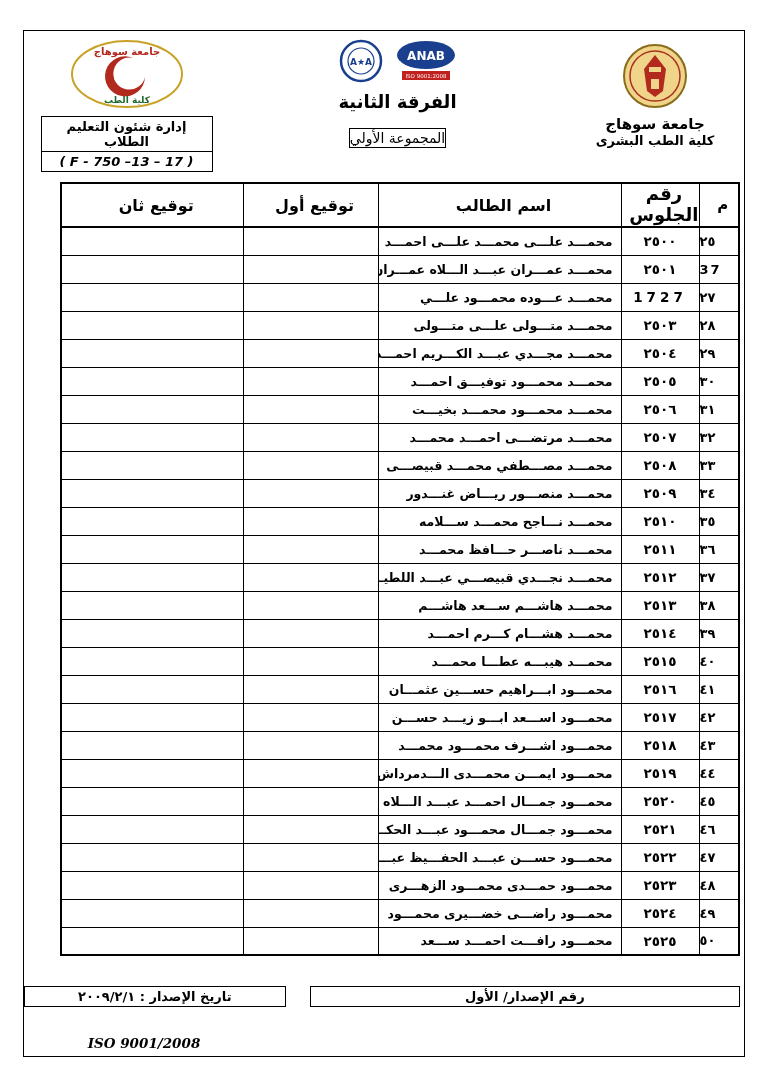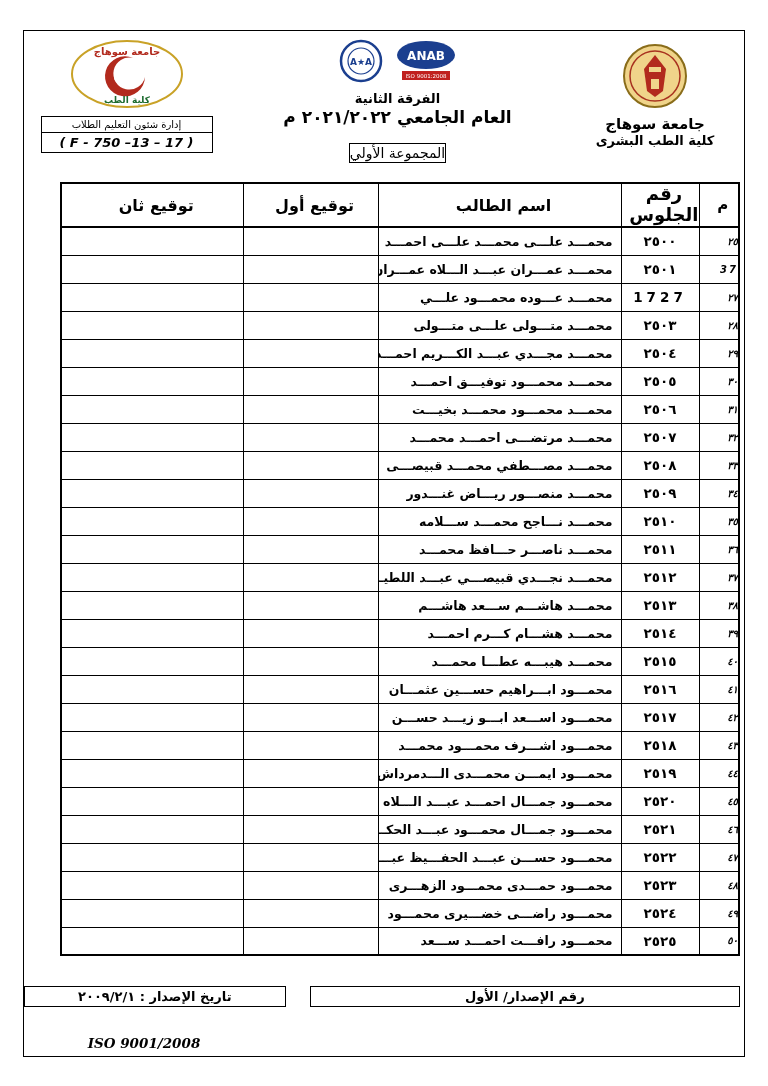--- a/index.html
+++ b/index.html
@@ -9,40 +9,40 @@
     border:1px solid #000; }
 
   
   header { display:flex; height:148px; padding-top:8px; }
   .hdr-right { width:178px; text-align:center; padding-top:4px; }
   .hdr-center { flex:1; text-align:center; }
   .hdr-left { width:205px; text-align:center; }
   .uni-name { font-size:15px; font-weight:bold; margin-top:2px; }
   .fac-name { font-size:13px; font-weight:bold; }
   .logo-row { display:flex; justify-content:center; align-items:center; gap:12px; height:48px; }
-  .grade { font-size:13px; font-weight:bold; margin-top:4px; }
+  .grade { font-size:18px; font-weight:bold; margin-top:4px; }
   .year  { font-size:17px; font-weight:bold; margin-top:1px; }
   .group-box { display:inline-block; border:1px solid #000; padding:1px 0;
     font-size:14px; font-weight:normal; margin-top:16px; }
   .admin-box { width:172px; margin:3px auto 0; border:1px solid #000; }
-  .admin-line { font-size:10px; font-weight:normal; padding:2px 1px; border-bottom:1px solid #000; }
+  .admin-line { font-size:13px; font-weight:bold; padding:2px 1px; border-bottom:1px solid #000; }
   .form-code { font-size:13px; font-weight:bold; padding:2px 1px; direction:ltr;font-style:italic; }
 
   
   table { border-collapse:collapse; width:678px; margin:3px 4px 0 auto;
     border:2px solid #000; table-layout:fixed; }
   th, td { border:1px solid #000; }
   thead th { height:44px; font-weight:bold; vertical-align:middle; border-bottom:2px solid #000;padding-left:8px; }
   .h-serial { width:40px;  font-size:15px; }
   .h-seat   { width:78px;  font-size:18px; line-height:1.15; }
   .h-name   { width:243px; font-size:16px; }
   .h-sig1   { width:135px; font-size:16px; }
   .h-sig2   { width:182px; font-size:16px; }
   tbody td { height:28px; font-weight:bold; }
-  .c-serial { text-align:right; font-size:10px; letter-spacing:2px;font-style:italic; }
+  .c-serial { text-align:left; font-size:13px; letter-spacing:2px; }
   .c-seat   { text-align:center; font-size:13.5px; letter-spacing:4px; }
   .c-name   { text-align:right; font-size:12.5px; padding:0 8px; white-space:nowrap; overflow:hidden; }
 
   
   footer { display:flex; margin:30px 4px 0 0; align-items:flex-start; }
   .issue-box { border:1px solid #000; height:21px; line-height:19px; font-size:13px;
     font-weight:bold; text-align:center; }
   .issue-no-box { width:464px; }
   .issue-date-box { width:282px; margin-right:24px; }
   .iso-note { position:absolute; right:520px; bottom:5px; width:160px; text-align:center;
@@ -83,21 +83,20 @@
         </span>
         <span>
           <svg width="44" height="44" viewBox="0 0 44 44">
             <circle cx="22" cy="22" r="20" fill="none" stroke="#1b3f8f" stroke-width="2.5"></circle>
             <circle cx="22" cy="22" r="13" fill="none" stroke="#1b3f8f" stroke-width="1.2"></circle>
             <text x="22" y="26" fill="#1b3f8f" font-size="9" font-weight="bold" text-anchor="middle">A★A</text>
           </svg>
         </span>
       </div>
       <div class="grade">الفرقة الثانية</div>
-      <div class="year">العام الجامعي ٢٠٢١/٢٠٢٢ م</div>
       <div class="group-box">المجموعة الأولي</div>
     </div>
 
     <div class="hdr-left">
       <span>
         <svg width="116" height="70" viewBox="0 0 116 70">
           <ellipse cx="58" cy="35" rx="55" ry="33" fill="#ffffff" stroke="#c9a227" stroke-width="2"></ellipse>
           <text x="58" y="16" fill="#b22a1d" font-size="10" font-weight="bold" text-anchor="middle">جامعة سوهاج</text>
           <path d="M76 38 a20 20 0 1 1 -12 -19 a16 16 0 1 0 12 19 z" fill="#b22a1d"></path>
           <circle cx="52" cy="38" r="7" fill="#ffffff"></circle>

